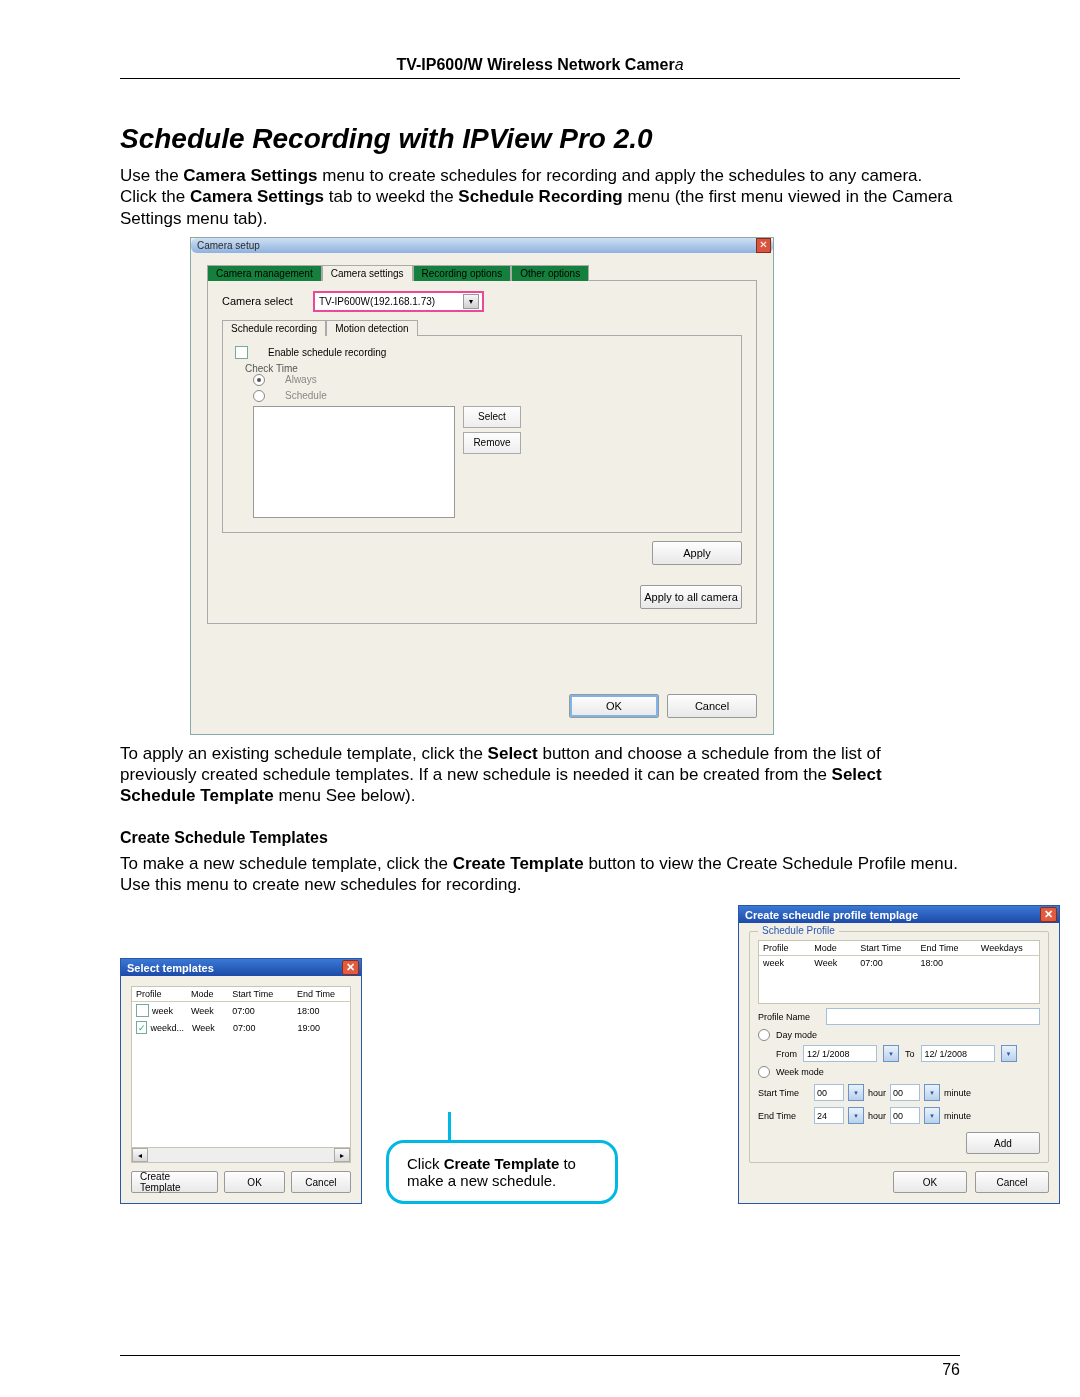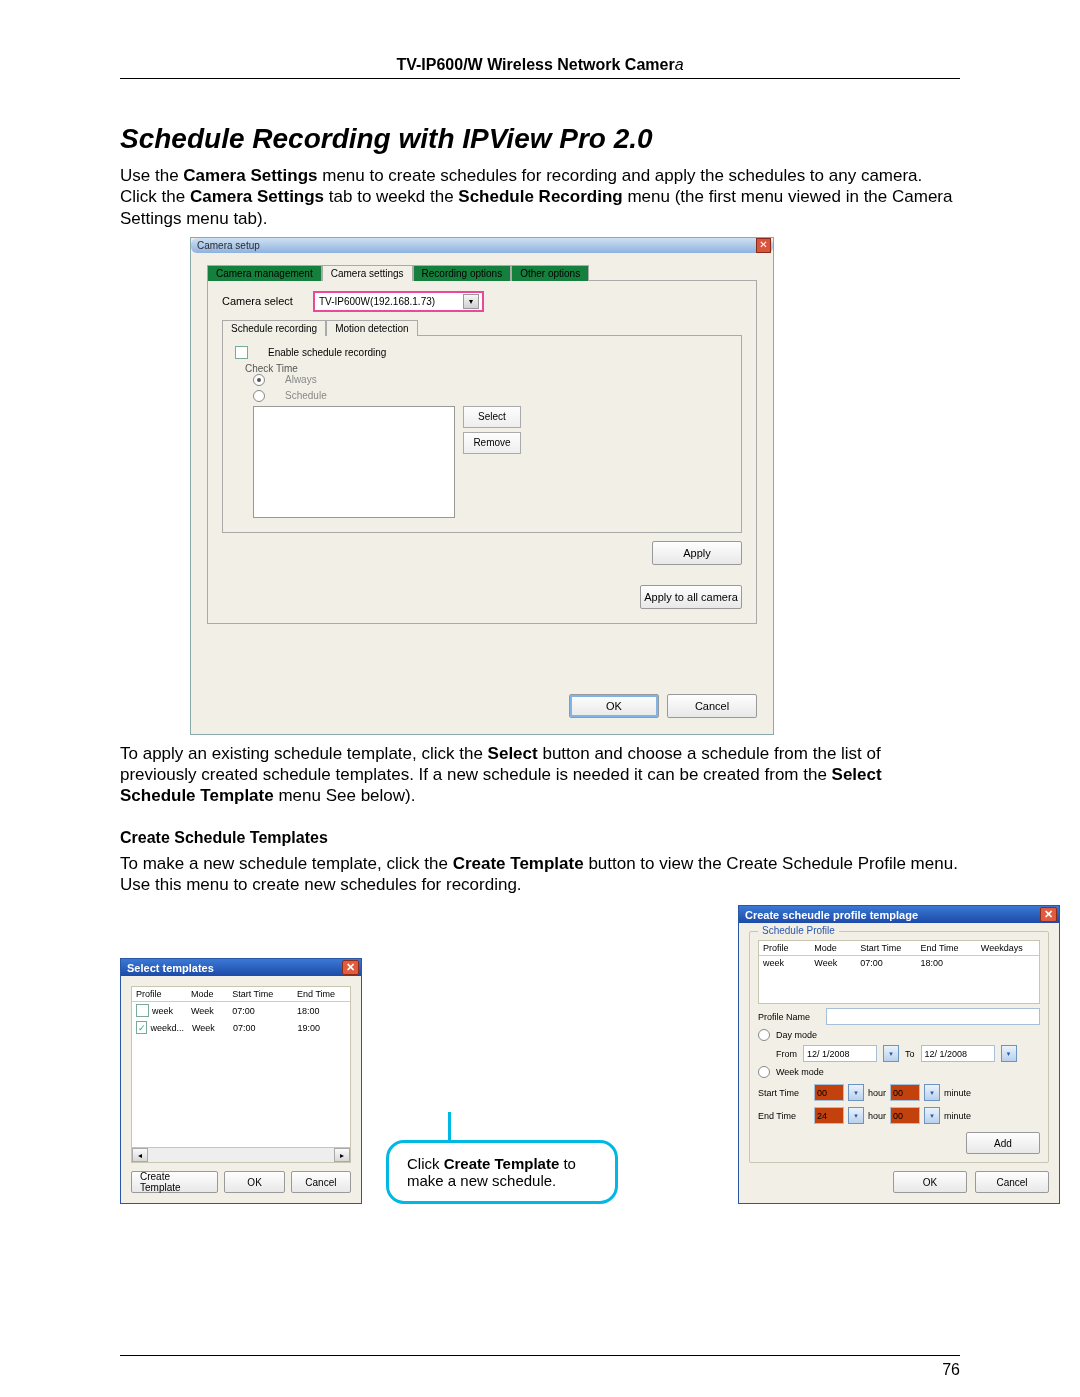--- a/index.html
+++ b/index.html
@@ -212,21 +212,21 @@
   .sp-row{display:flex;font-size:9px;}
   .sp-row div{padding:2px 4px;}
   .right-btn{display:flex;justify-content:flex-end;margin-top:6px;}
   .field-row{display:flex;align-items:center;gap:6px;margin:4px 0;font-size:9px;}
   .txt-in{border:1px solid #a7c0da;background:#fff;height:15px;flex:1;}
   .date-in{border:1px solid #a7c0da;background:#fff;height:15px;width:66px;padding:0 3px;display:flex;align-items:center;font-size:9px;}
   .mini-drop{width:14px;height:15px;background:linear-gradient(#eaf2fb,#b9d1ec);border:1px solid #6b93c4;display:flex;align-items:center;justify-content:center;font-size:7px;color:#2b56b0;}
   .day-btns{display:flex;flex-wrap:wrap;gap:4px;margin-top:4px;margin-left:18px;}
   .day-btn{width:56px;height:18px;border:1px solid #999;border-radius:2px;background:linear-gradient(#fefefe,#e8e8e8);font-size:9px;display:flex;align-items:center;justify-content:center;}
   .time-row{display:flex;align-items:center;gap:4px;margin-top:6px;font-size:9px;}
-  .num-in{border:1px solid #a7c0da;background:#c2410c;width:24px;height:15px;padding:0 2px;display:flex;align-items:center;font-size:9px;}
+  .num-in{border:1px solid #a7c0da;background:#ffffff;width:24px;height:15px;padding:0 2px;display:flex;align-items:center;font-size:9px;}
   .add-row{display:flex;justify-content:flex-end;margin-top:8px;}
   .final-row{display:flex;justify-content:flex-end;gap:8px;margin-top:8px;}
   .pagenum{position:absolute;bottom:18px;right:120px;font-size:16px;border-top:1px solid #000;padding-top:5px;width:840px;text-align:right;}
 </style>
 </head>
 <body>
 
 <div class="page">
 
   <div class="header-line">

